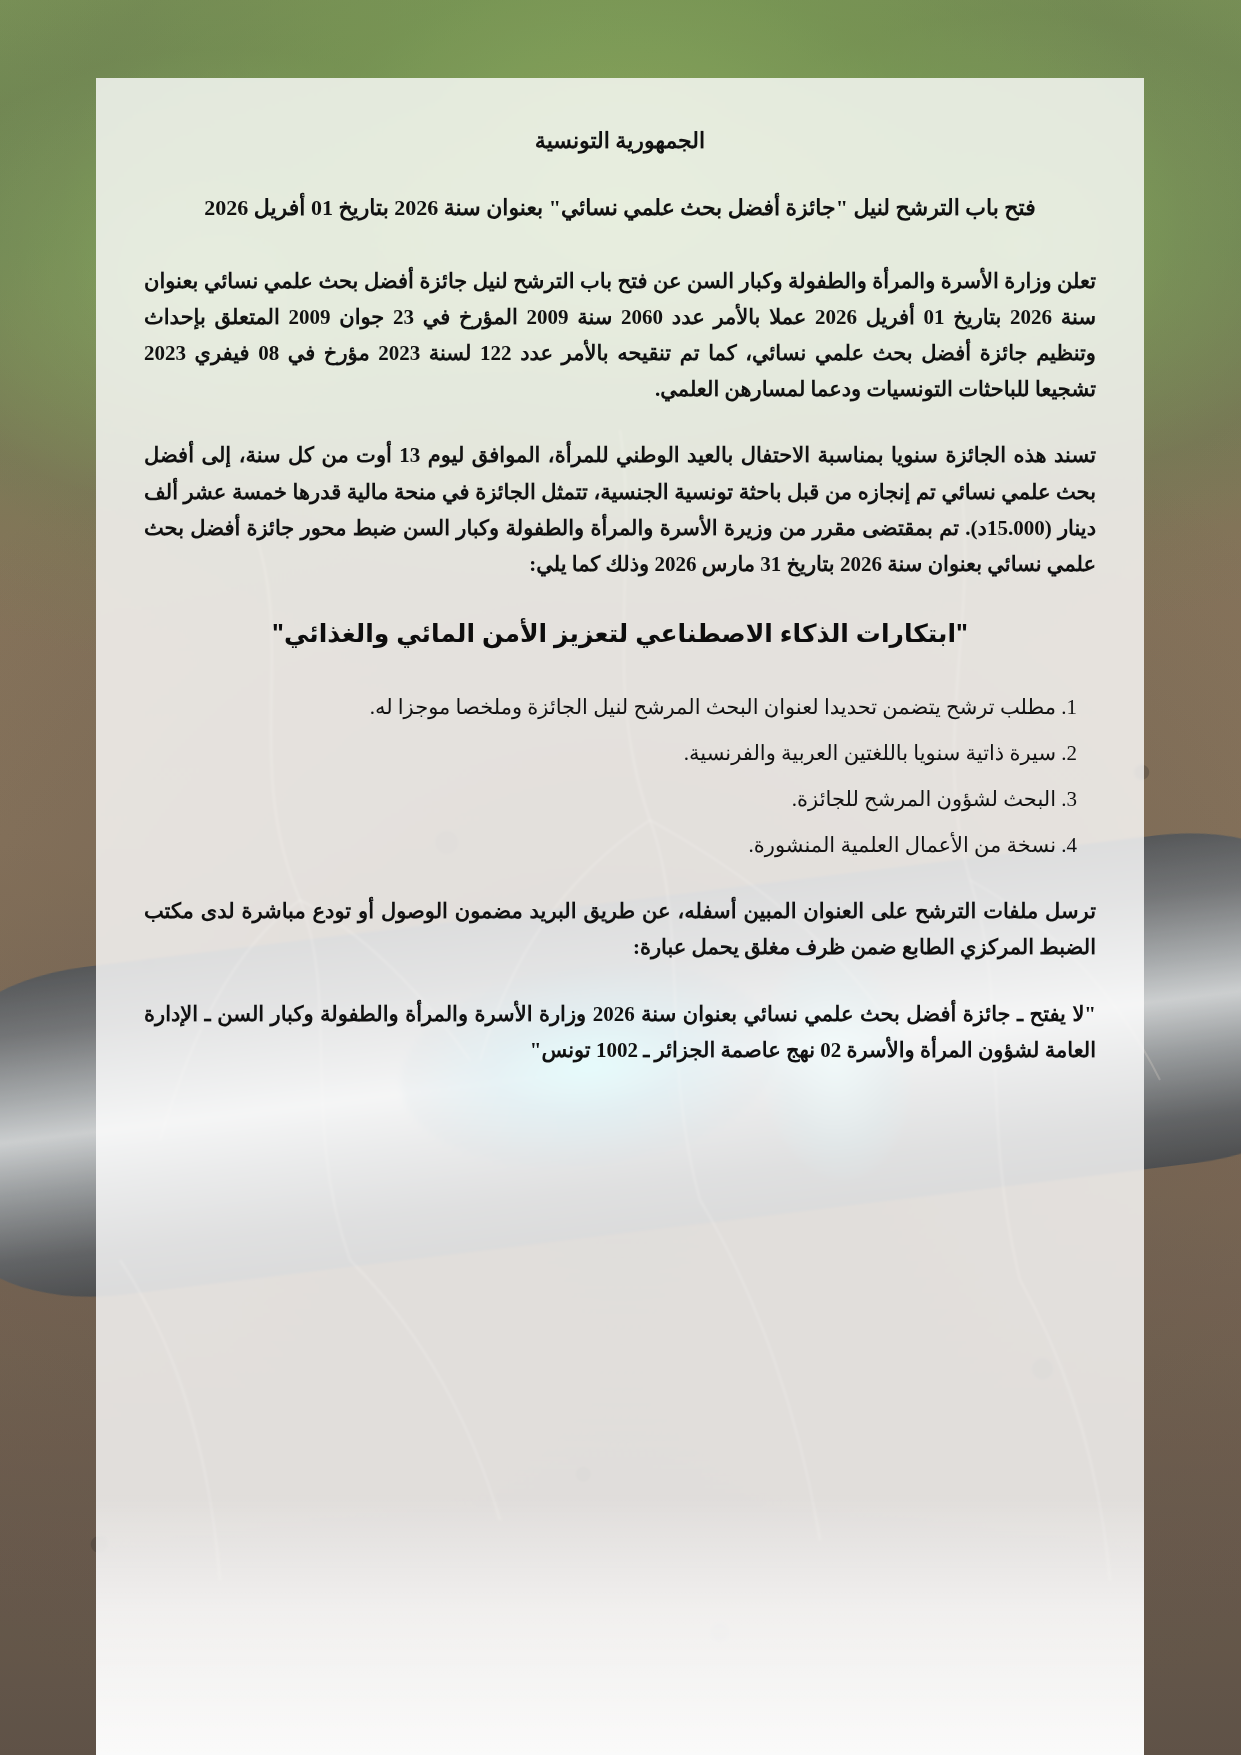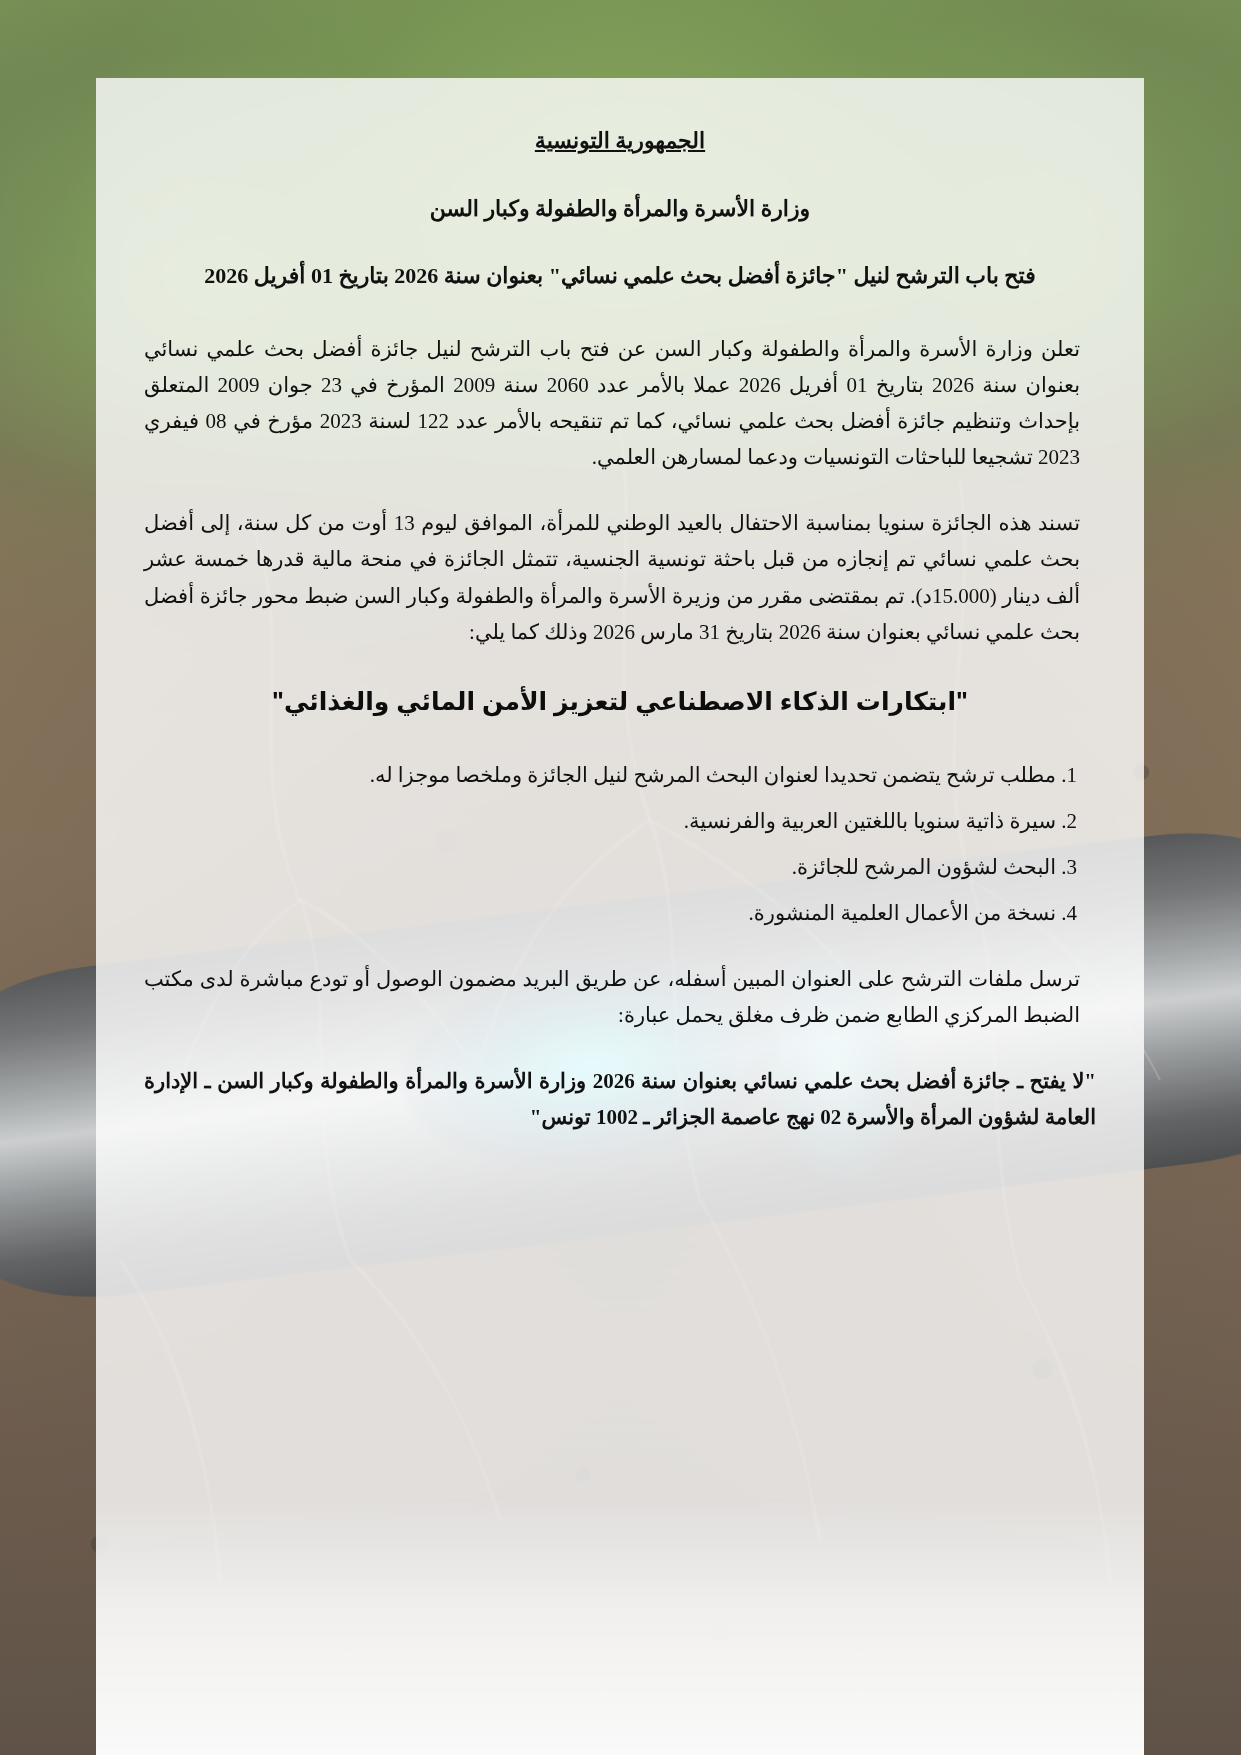--- a/index.html
+++ b/index.html
@@ -115,31 +115,31 @@
     line-height: 1.72;
   }
 
   .center-line {
     text-align: center;
     font-weight: bold;
     font-size: 22px;
     margin: 0 0 30px 0;
   }
   .center-line.title-main {
-    text-decoration: underline;
   }
   .center-line.headline {
     line-height: 1.6;
     margin-bottom: 38px;
   }
 
   p.body {
-    margin: 0 16px 30px 0;
+    margin: 0 0 30px 0;
     text-align: justify;
     text-justify: inter-word;
+    font-weight: bold;
   }
 
   .theme {
     text-align: center;
     font-family: "Liberation Sans", "DejaVu Sans", sans-serif;
     font-weight: bold;
     font-size: 25px;
     margin: 6px 0 34px 0;
     color: #0d0d0d;
   }
@@ -186,21 +186,20 @@
       <path d="M120 1260 C 180 1350, 210 1460, 220 1580"></path>
     </g>
   </svg>
   <div class="bg-veil"></div>
 
   <div class="sheet">
     <div class="doc">
 
       <div class="center-line title-main">الجمهورية التونسية</div>
 
-      <div class="center-line">وزارة الأسرة والمرأة والطفولة وكبار السن</div>
 
       <div class="center-line headline">فتح باب الترشح لنيل "جائزة أفضل بحث علمي نسائي" بعنوان سنة 2026 بتاريخ 01 أفريل 2026</div>
 
       <p class="body">تعلن وزارة الأسرة والمرأة والطفولة وكبار السن عن فتح باب الترشح لنيل جائزة أفضل بحث علمي نسائي بعنوان سنة 2026 بتاريخ 01 أفريل 2026 عملا بالأمر عدد 2060 سنة 2009 المؤرخ في 23 جوان 2009 المتعلق بإحداث وتنظيم جائزة أفضل بحث علمي نسائي، كما تم تنقيحه بالأمر عدد 122 لسنة 2023 مؤرخ في 08 فيفري 2023 تشجيعا للباحثات التونسيات ودعما لمسارهن العلمي.</p>
 
       <p class="body">تسند هذه الجائزة سنويا بمناسبة الاحتفال بالعيد الوطني للمرأة، الموافق ليوم 13 أوت من كل سنة، إلى أفضل بحث علمي نسائي تم إنجازه من قبل باحثة تونسية الجنسية، تتمثل الجائزة في منحة مالية قدرها خمسة عشر ألف دينار (15.000د). تم بمقتضى مقرر من وزيرة الأسرة والمرأة والطفولة وكبار السن ضبط محور جائزة أفضل بحث علمي نسائي بعنوان سنة 2026 بتاريخ 31 مارس 2026 وذلك كما يلي:</p>
 
       <div class="theme">"ابتكارات الذكاء الاصطناعي لتعزيز الأمن المائي والغذائي"</div>
 
 

